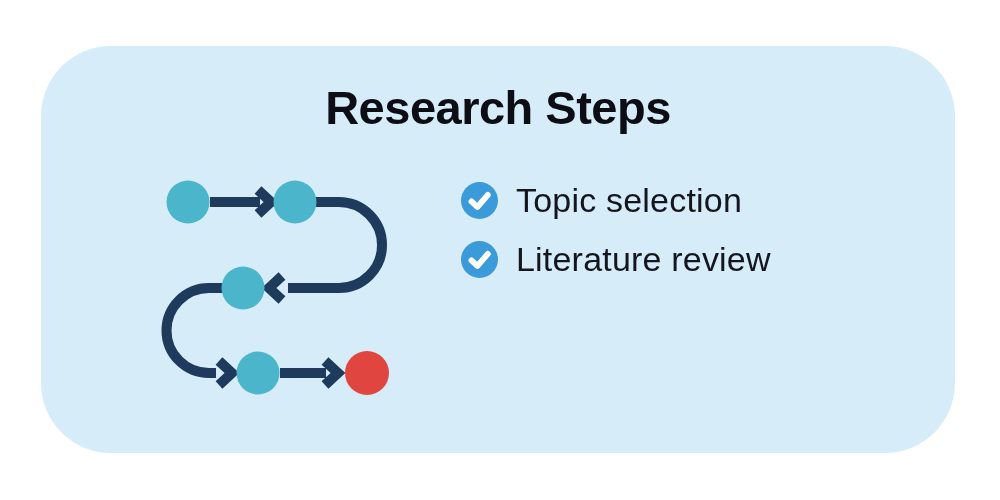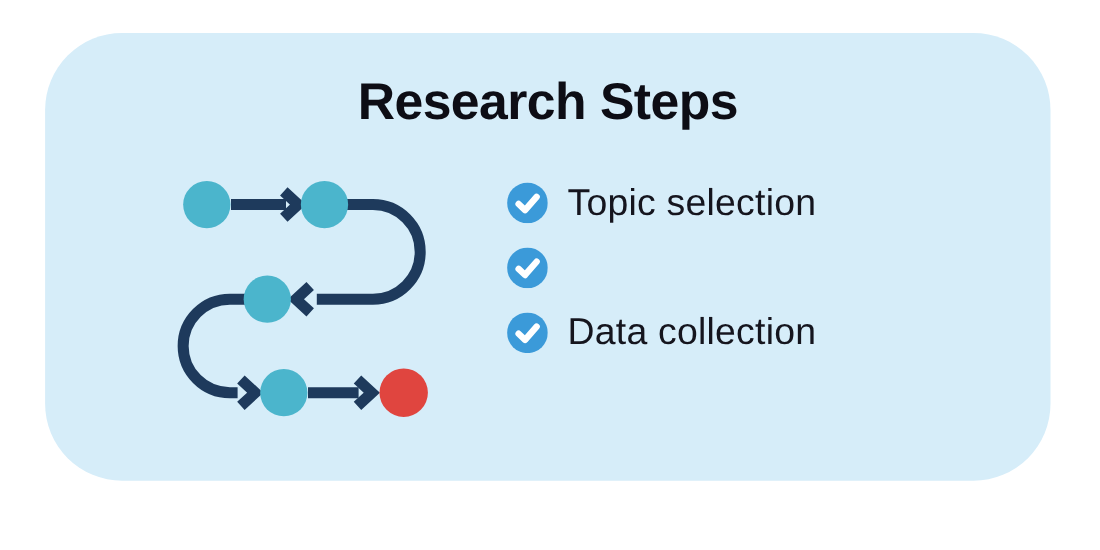--- a/index.html
+++ b/index.html
@@ -15,20 +15,21 @@
   body {
     font-family: "Liberation Sans", sans-serif;
     background: var(--page-bg);
   }
   .page {
     position: relative;
     width: 1000px;
     height: 476px;
     background: var(--page-bg);
     overflow: hidden;
+    margin-top: 16px;
   }
   .card {
     position: absolute;
     left: 41px;
     top: 30px;
     width: 914px;
     height: 407px;
     border-radius: 70px;
     background: var(--card-bg);
   }
@@ -132,24 +133,18 @@
           <circle class="check-circle" cx="12" cy="12" r="12"></circle>
           <polyline class="check-tick" points="6.8,12.6 10.6,16.2 17.4,8.4"></polyline>
         </svg>
         <span class="label">Topic selection</span>
       </li>
       <li class="row">
         <svg class="check" viewBox="0 0 24 24" aria-hidden="true">
           <circle class="check-circle" cx="12" cy="12" r="12"></circle>
           <polyline class="check-tick" points="6.8,12.6 10.6,16.2 17.4,8.4"></polyline>
         </svg>
-      </li>
-      <li class="row">
-        <svg class="check" viewBox="0 0 24 24" aria-hidden="true">
-          <circle class="check-circle" cx="12" cy="12" r="12"></circle>
-          <polyline class="check-tick" points="6.8,12.6 10.6,16.2 17.4,8.4"></polyline>
-        </svg>
-        <span class="label">Data collection</span>
+        <span class="label">Literature review</span>
       </li>
     </ul>
 
   </div>
 </div>
 
 </body></html>

